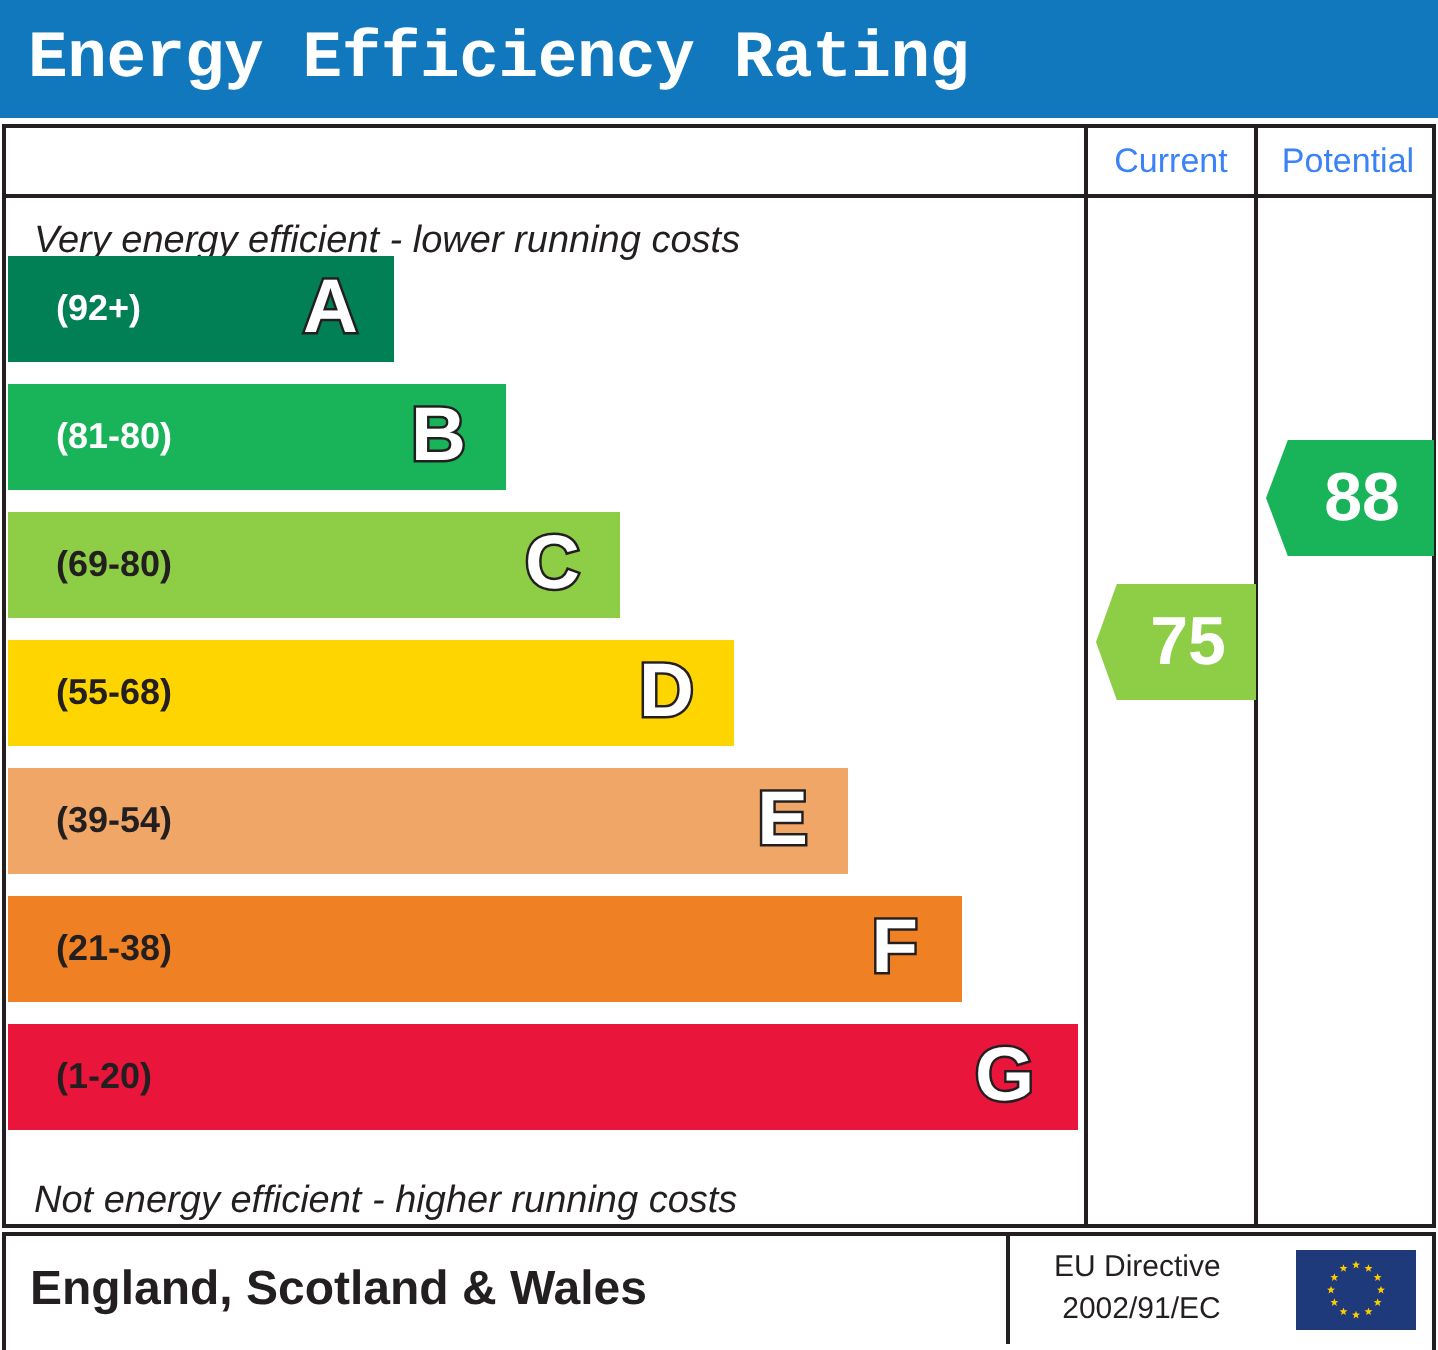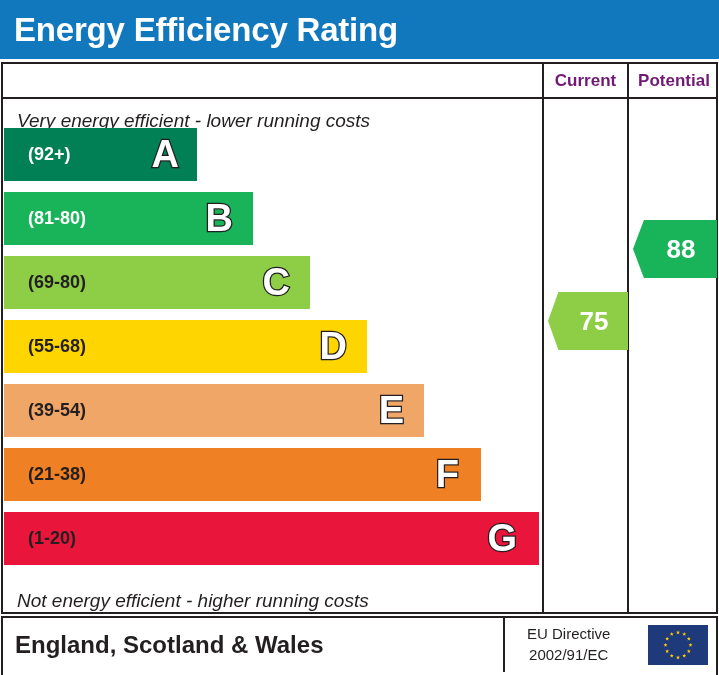--- a/index.html
+++ b/index.html
@@ -1,33 +1,33 @@
 <!DOCTYPE html>
 <html><head>
 <meta charset="utf-8">
 <style>
   html,body{margin:0;padding:0;background:#fff;}
   body{width:719px;height:675px;font-family:"Liberation Sans",sans-serif;-webkit-font-smoothing:none;}
 
   #epc{position:relative;width:719px;height:675px;box-sizing:border-box;}
 
   
-  .title-bar{position:absolute;left:0;top:0;width:719px;height:59px;background:#1278be;box-sizing:border-box;}
+  .title-bar{position:absolute;left:0;top:0;width:719px;height:59px;background:#1278be;box-sizing:border-box;font-family:Liberation Mono, monospace;}
   .title-text{position:absolute;left:14px;top:6px;font-size:33px;font-weight:bold;color:#ffffff;letter-spacing:-0.2px;line-height:47px;}
 
   
   .table-frame{position:absolute;left:1px;top:62px;width:717px;height:552px;border:2px solid #231f20;box-sizing:border-box;background:#fff;}
 
   
   .colhead-row{position:absolute;left:0;top:0;width:713px;height:35px;border-bottom:2px solid #231f20;box-sizing:border-box;}
   .col-div{position:absolute;top:0;width:2px;background:#231f20;}
   .col-div.c1{left:539px;height:548px;}
   .col-div.c2{left:624px;height:548px;}
 
-  .colhead{position:absolute;top:0;height:33px;display:flex;align-items:center;justify-content:center;font-size:17px;font-weight:bold;color:#701a75;}
+  .colhead{position:absolute;top:0;height:33px;display:flex;align-items:center;justify-content:center;font-size:17px;font-weight:normal;color:#3b82f6;}
   .colhead.current{left:541px;width:83px;}
   .colhead.potential{left:626px;width:90px;}
 
   
   .caption{position:absolute;left:14px;font-style:italic;font-size:19px;color:#231f20;}
   .caption.top{top:46px;}
   .caption.bottom{top:526px;}
 
   
   .bands{position:absolute;left:0;top:35px;width:498px;height:480px;}
@@ -51,29 +51,29 @@
   .band.b .letter{right:20px;}
   .band.c .letter{right:20px;}
   .band.d .letter{right:20px;}
   .band.e .letter{right:20px;}
   .band.f .letter{right:22px;}
   .band.g .letter{right:22px;}
 
   
   .arrow{position:absolute;height:58px;display:flex;align-items:center;justify-content:center;
     clip-path:polygon(0% 50%, 13% 0%, 100% 0%, 100% 100%, 13% 100%);}
-  .arrow span{font-size:26px;font-weight:bold;color:#ffffff;padding-left:12px;line-height:58px;}
+  .arrow span{font-size:34px;font-weight:bold;color:#ffffff;padding-left:12px;line-height:58px;}
   .arrow.current{left:545px;top:228px;width:80px;background:#8dce46;}
   .arrow.potential{left:630px;top:156px;width:84px;background:#19b459;}
 
   
   .footer{position:absolute;left:1px;top:616px;width:717px;height:70px;border:2px solid #231f20;box-sizing:border-box;background:#fff;}
   .footer-title{position:absolute;left:12px;top:8px;font-size:24px;font-weight:bold;color:#231f20;line-height:38px;}
   .footer-div{position:absolute;left:500px;top:0;width:2px;height:54px;background:#231f20;}
-  .eu-text{position:absolute;left:524px;top:5px;font-size:15px;color:#231f20;line-height:21px;text-align:center;}
+  .eu-text{position:absolute;left:524px;top:5px;font-size:15px;color:#231f20;line-height:21px;text-align:right;}
   .eu-flag{position:absolute;left:645px;top:7px;width:60px;height:40px;background:#1f3a7a;}
   .eu-flag svg{display:block;}
 </style>
 </head>
 <body>
 
 <div id="epc">
 
   <div class="title-bar">
     <div class="title-text">Energy Efficiency Rating</div>

